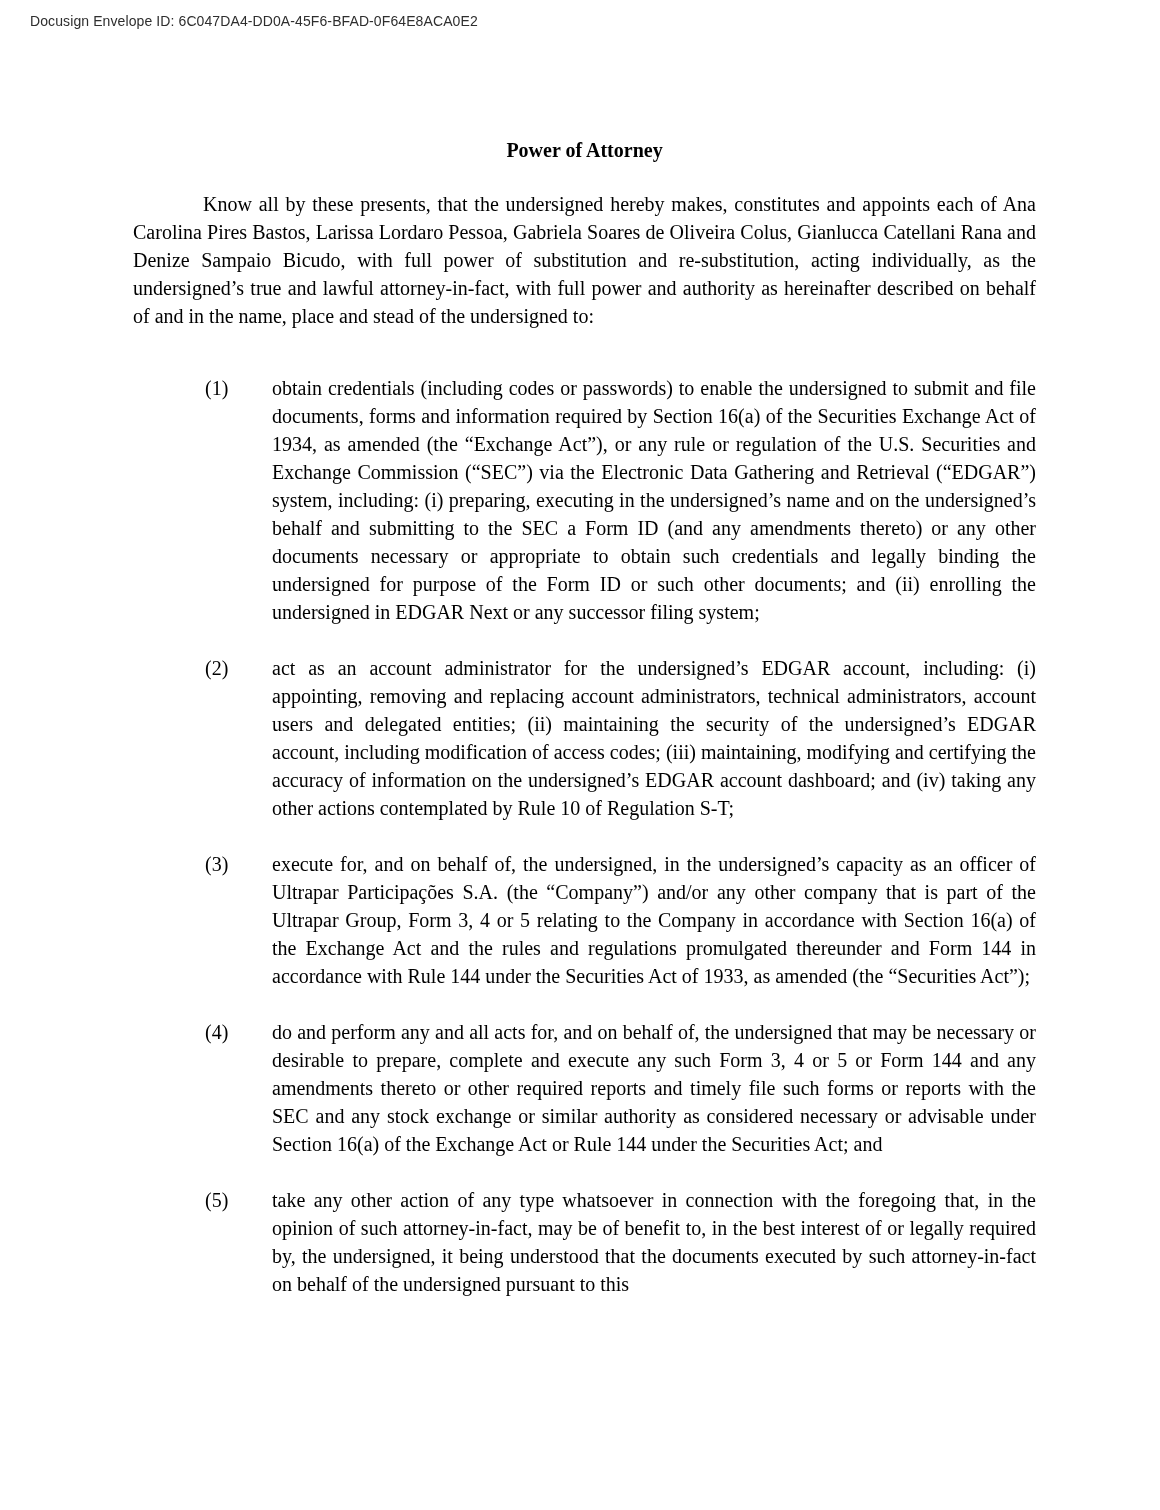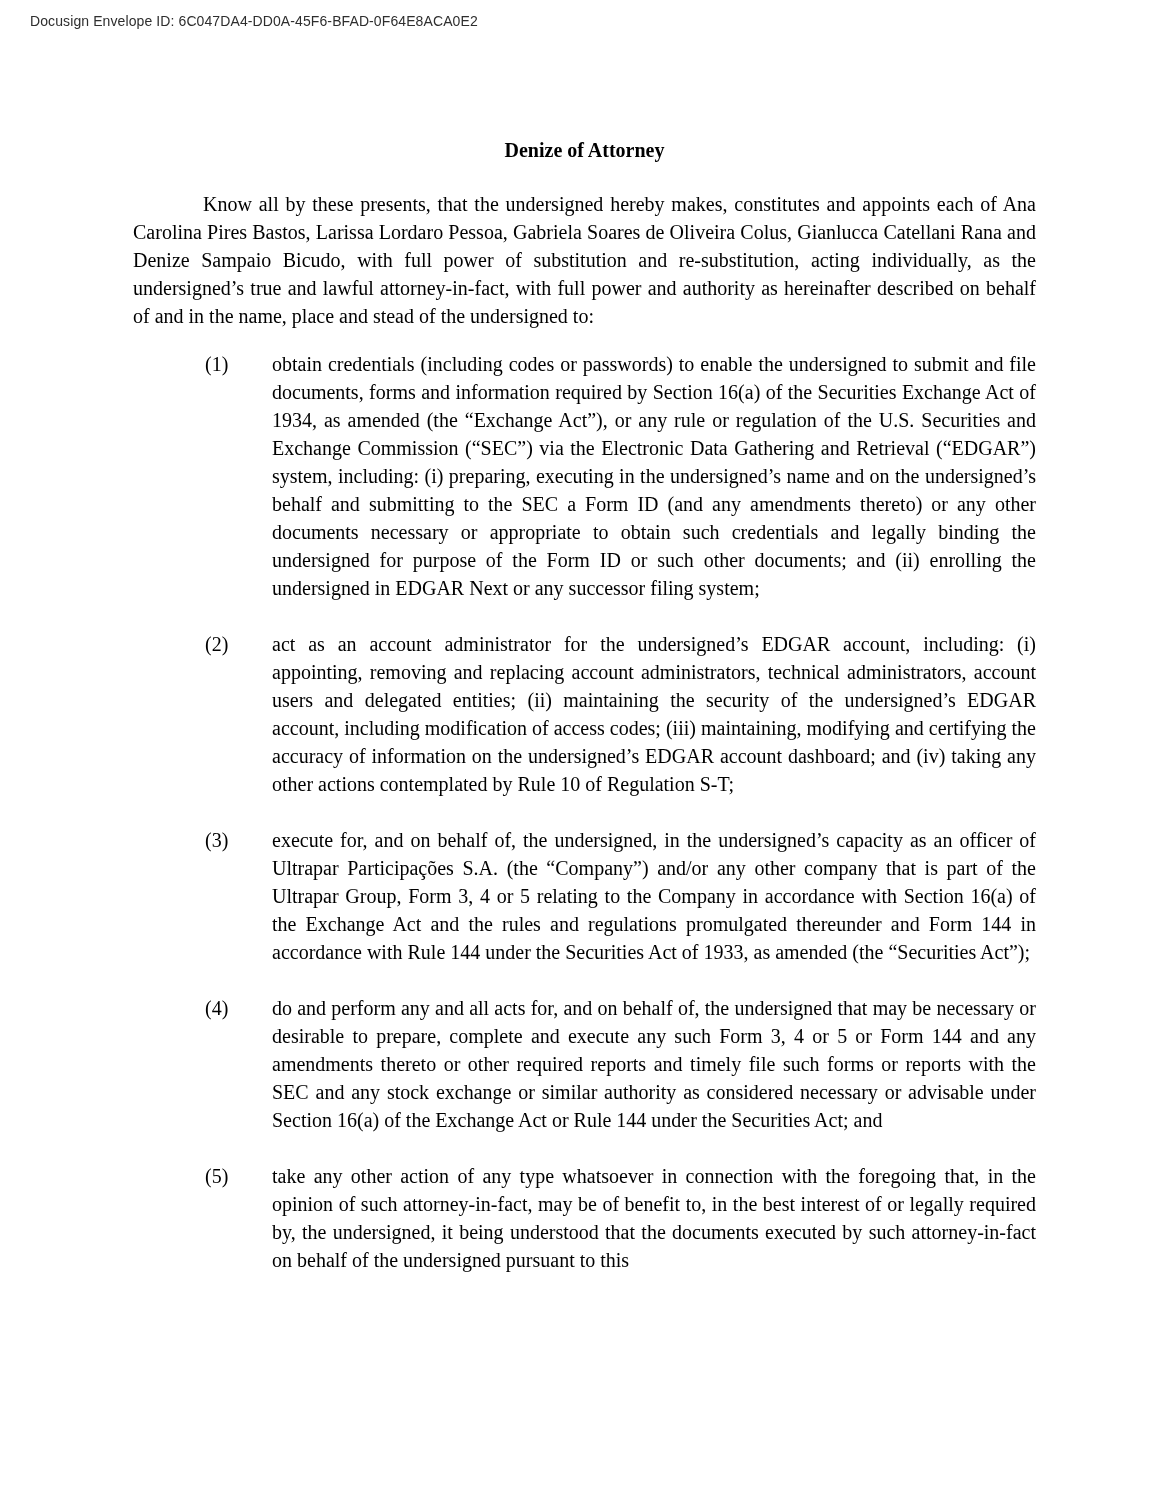--- a/index.html
+++ b/index.html
@@ -34,21 +34,21 @@
     width: 903px;
   }
   .doc-title {
     margin: 0 0 26px 0;
     text-align: center;
     font-size: 20px;
     font-weight: bold;
     line-height: 28px;
   }
   .intro {
-    margin: 0 0 20px 0;
+    margin: 0 0 44px 0;
     font-size: 20px;
     line-height: 28px;
     text-align: justify;
     text-indent: 70px;
   }
   .poa-list {
     margin: 0;
     padding: 0;
   }
   .poa-item {
@@ -70,21 +70,21 @@
 </style>
 </head>
 <body>
 
 <div class="page">
 
   <div class="docusign-header">Docusign Envelope ID: 6C047DA4-DD0A-45F6-BFAD-0F64E8ACA0E2</div>
 
   <div class="content">
 
-    <h1 class="doc-title">Denize of Attorney</h1>
+    <h1 class="doc-title">Power of Attorney</h1>
 
     <p class="intro">Know all by these presents, that the undersigned hereby makes, constitutes and appoints each of Ana Carolina Pires Bastos, Larissa Lordaro Pessoa, Gabriela Soares de Oliveira Colus, Gianlucca Catellani Rana and Denize Sampaio Bicudo, with full power of substitution and re-substitution, acting individually, as the undersigned’s true and lawful attorney-in-fact, with full power and authority as hereinafter described on behalf of and in the name, place and stead of the undersigned to:</p>
 
     <div class="poa-list">
 
       <div class="poa-item">
         <div class="item-num">(1)</div>
         <div class="item-text"><span>obtain credentials (including codes or passwords) to enable the undersigned to submit and file documents, forms and information required by Section 16(a) of the Securities Exchange Act of 1934, as amended (the “</span><span class="underline">Exchange Act</span><span>”), or any rule or regulation of the U.S. Securities and Exchange Commission (“</span><span class="underline">SEC</span><span>”) via the Electronic Data Gathering and Retrieval (“</span><span class="underline">EDGAR</span><span>”) system, including: (i) preparing, executing in the undersigned’s name and on the undersigned’s behalf and submitting to the SEC a Form ID (and any amendments thereto) or any other documents necessary or appropriate to obtain such credentials and legally binding the undersigned for purpose of the Form ID or such other documents; and (ii) enrolling the undersigned in EDGAR Next or any successor filing system;</span></div>
       </div>
 

